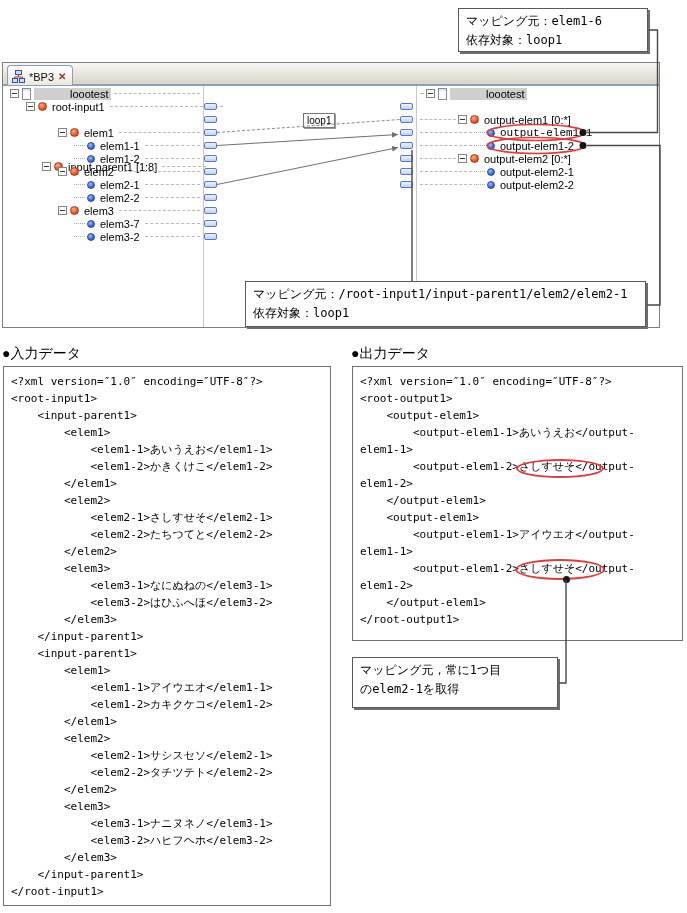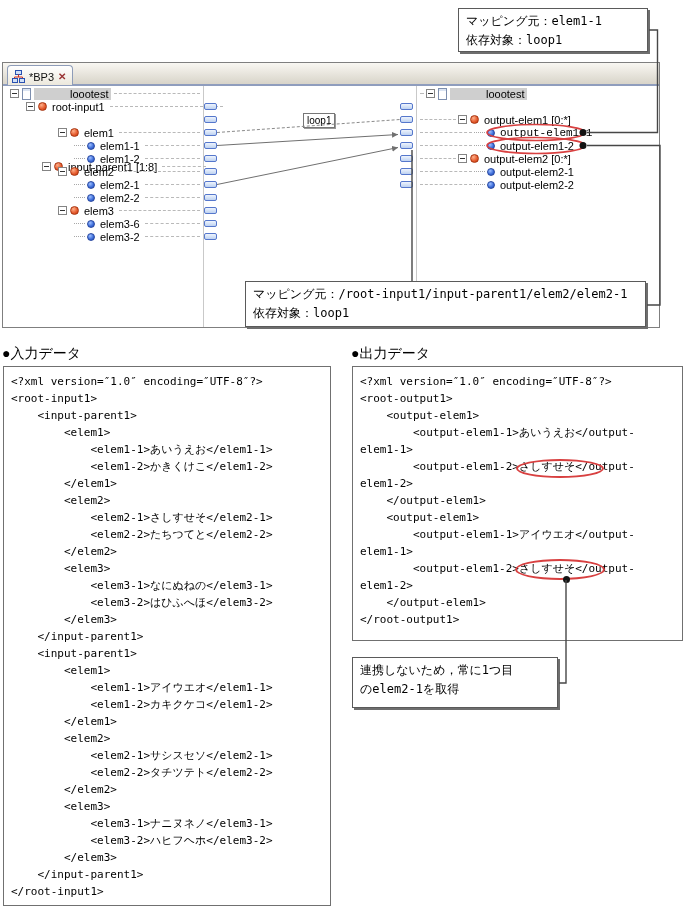--- a/index.html
+++ b/index.html
@@ -68,29 +68,29 @@
     background:#131313; z-index:6; }
 
   svg.overlay { position:absolute; left:0; top:0; width:687px; height:913px;
     pointer-events:none; z-index:7; }
 </style>
 </head>
 <body>
 <div id="page">
 
 <div class="callout callout-top">
-  <div>マッピング元：elem1-1</div>
+  <div>マッピング元：elem1-6</div>
   <div>依存対象：loop1</div>
 </div>
 <div class="callout callout-mid">
   <div>マッピング元：/root-input1/input-parent1/elem2/elem2-1</div>
   <div>依存対象：loop1</div>
 </div>
 <div class="callout callout-bottom">
-  <div>連携しないため，常に1つ目</div>
+  <div>マッピング元，常に1つ目</div>
   <div>のelem2-1を取得</div>
 </div>
 
 <div class="editor"></div>
 <div class="tabstrip"></div>
 <div class="tab">
   <svg width="13" height="13" viewBox="0 0 13 13">
     <rect x="3.5" y="0.5" width="6" height="4" fill="#cfe0f8" stroke="#2a50b0"></rect>
     <path d="M6.5 4.5 V7 M2.5 7 H10.5 M2.5 7 V8.5 M10.5 7 V8.5" stroke="#d03020" fill="none"></path>
     <rect x="0.5" y="8.5" width="5" height="4" fill="#cfe0f8" stroke="#2a50b0"></rect>
@@ -248,21 +248,21 @@
       <div class="expand-box">
         <div class="minus"></div>
       </div>
       <div class="circ orange"></div>
       <div class="tree-label">elem3</div>
       <div class="leader"></div>
     </div>
     <div class="tree-row" style="top: 217px; left: 74px; width: 129px;">
       <div class="stub"></div>
       <div class="circ blue"></div>
-      <div class="tree-label">elem3-6</div>
+      <div class="tree-label">elem3-7</div>
       <div class="leader"></div>
     </div>
     <div class="tree-row" style="top: 230px; left: 74px; width: 129px;">
       <div class="stub"></div>
       <div class="circ blue"></div>
       <div class="tree-label">elem3-2</div>
       <div class="leader"></div>
     </div>
     <div class="tree-row" style="top: 87px; left: 420px; width: 238px;">
       <div class="leader-fixed" style="width: 4px;"></div>

